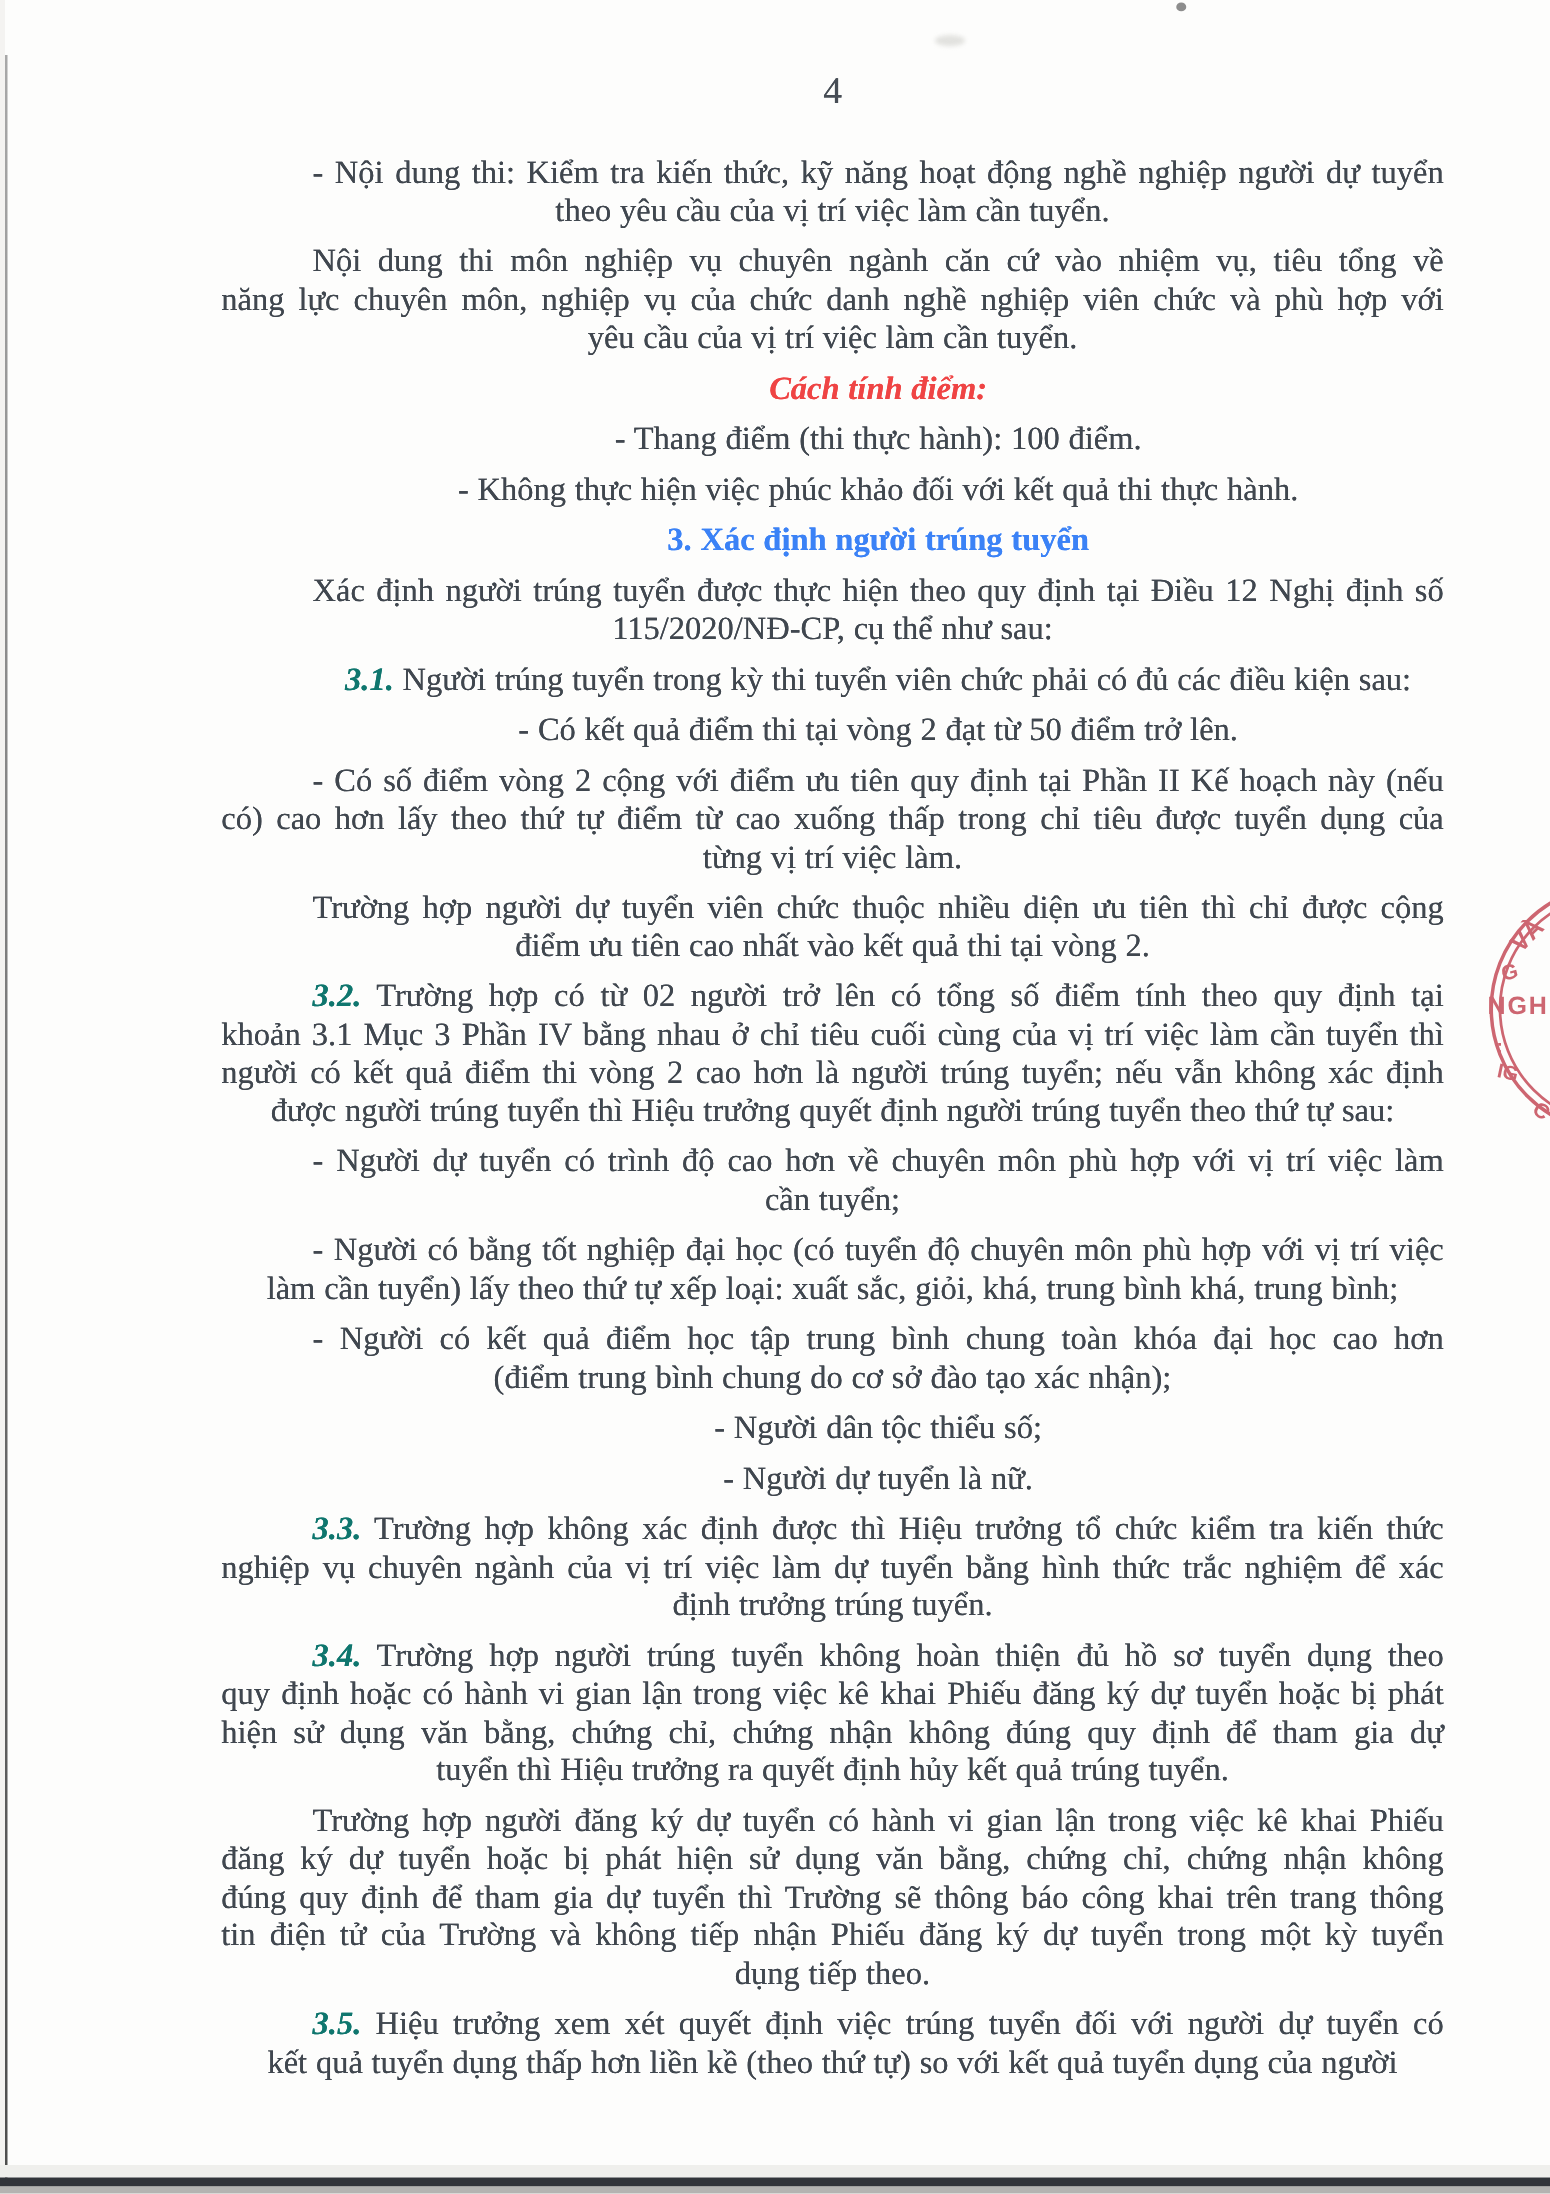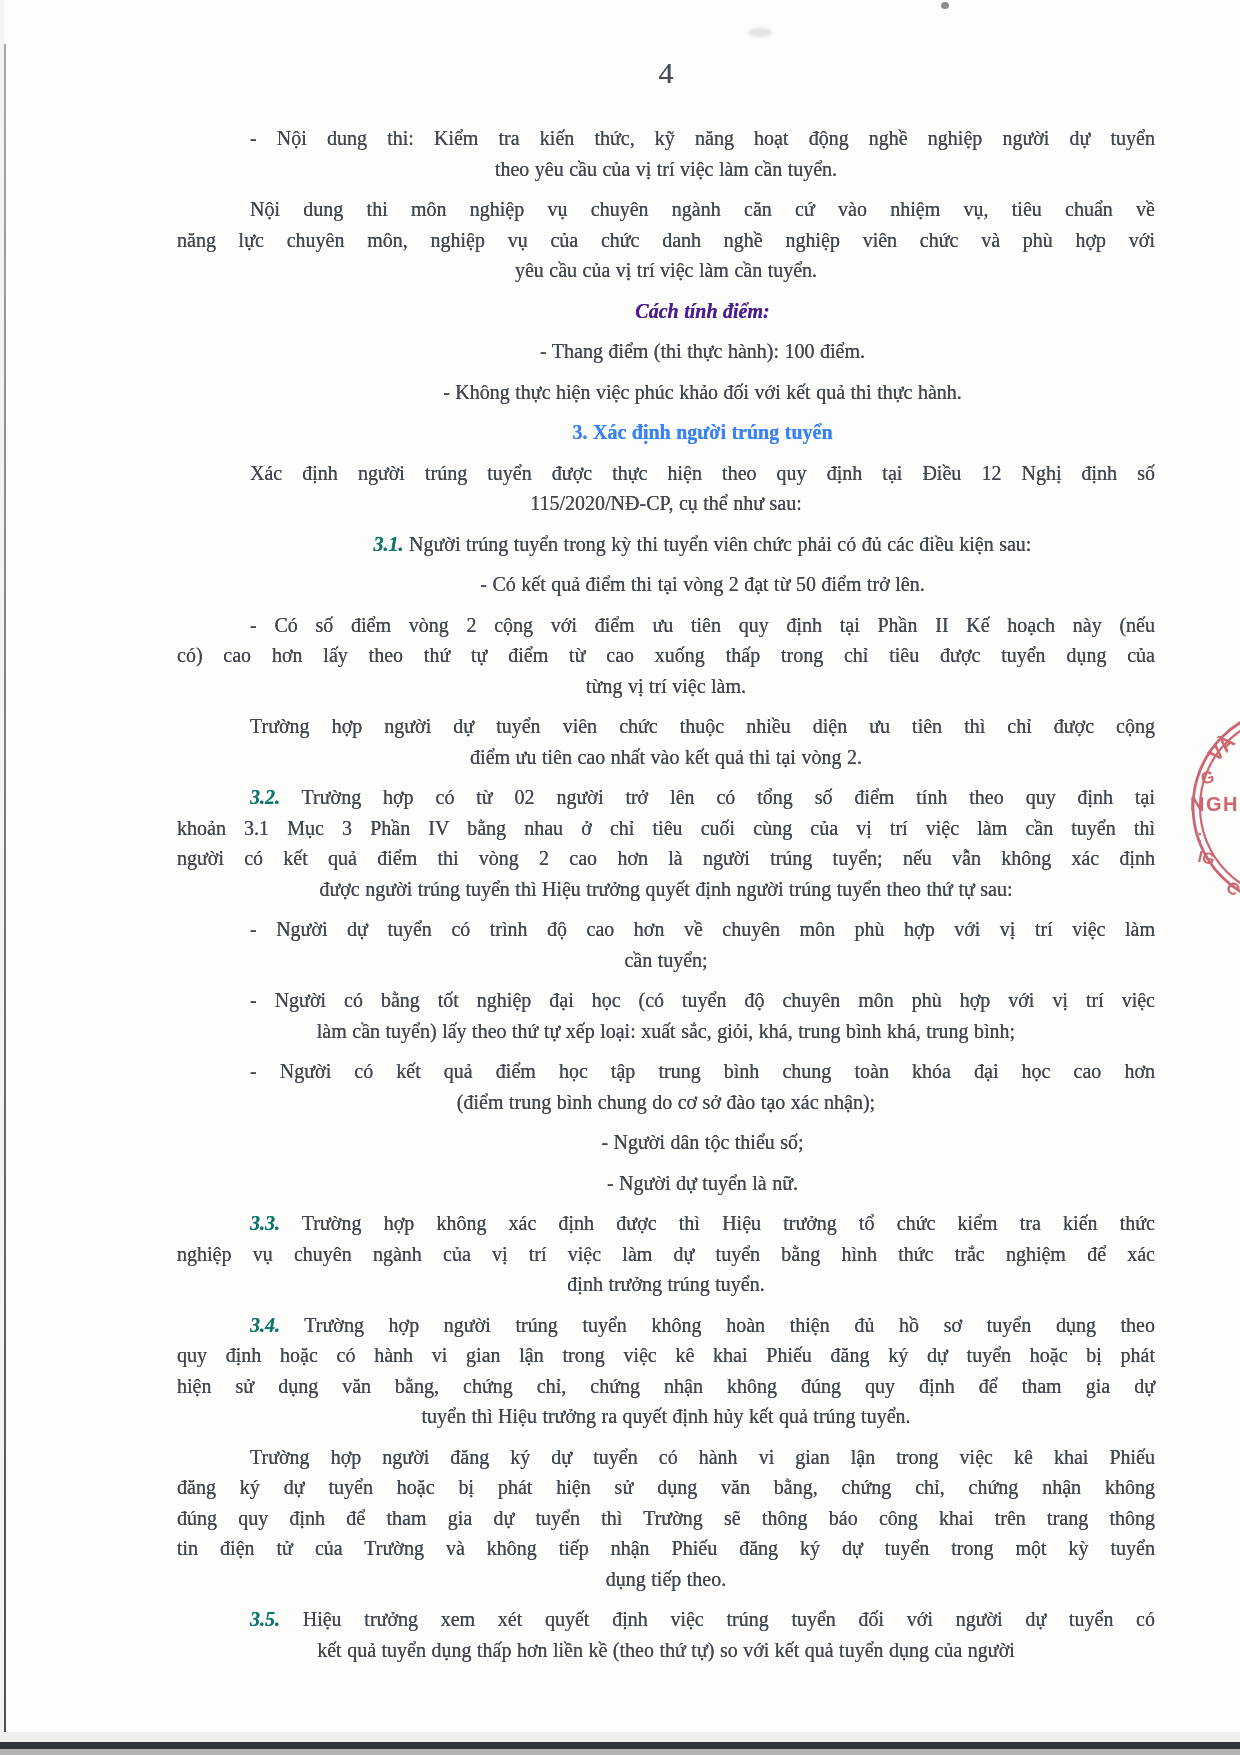--- a/index.html
+++ b/index.html
@@ -23,29 +23,29 @@
     background:#e2e2df;filter:blur(1.5px);}
   .speck-top{position:absolute;left:941px;top:2px;width:8px;height:7px;border-radius:50%;
     background:#8d8d8d;filter:blur(0.6px);}
   
   .textblock{position:absolute;left:177px;top:56px;width:978px;}
   .pagenum{
     text-align:center;font-size:30px;line-height:34px;margin-bottom:33px;color:#474d55;
     text-shadow:0 0 .4px currentColor;
   }
   .para{
-    font-size:20px;line-height:30.5px;margin:0 0 10px 0;
+    font-size:26px;line-height:30.5px;margin:0 0 10px 0;
     text-shadow:0 0 .4px currentColor;
     word-spacing:.5px;
   }
   .ln{text-align:center;white-space:normal;}
   .ln.stretch{text-align:justify;text-align-last:justify;}
   .ln.first{text-indent:73px;}
   .para.bold{font-weight:bold;color:#3b82f6;}
-  .para.bolditalic{font-weight:bold;font-style:italic;color:#4c1d95;}
+  .para.bolditalic{font-weight:bold;font-style:italic;color:#ef4444;}
   .lead{font-weight:bold;font-style:italic;color:#0f766e;}
   
   .stamp{position:absolute;left:1185px;top:702px;width:55px;height:212px;opacity:.88;}
   .stamp text{font-family:"Liberation Sans","DejaVu Sans",sans-serif;font-weight:bold;}
 </style>
 </head>
 <body>
 
 <div class="page">
 
@@ -55,21 +55,21 @@
   <div class="speck-top"></div>
 
   <div class="textblock">
     <div class="pagenum">4</div>
     <div id="doc-paragraphs">
         <div class="para ">
           <div class="ln first stretch">- Nội dung thi: Kiểm tra kiến thức, kỹ năng hoạt động nghề nghiệp người dự tuyển</div>
           <div class="ln">theo yêu cầu của vị trí việc làm cần tuyển.</div>
         </div>
         <div class="para ">
-          <div class="ln first stretch">Nội dung thi môn nghiệp vụ chuyên ngành căn cứ vào nhiệm vụ, tiêu chuẩn về</div>
+          <div class="ln first stretch">Nội dung thi môn nghiệp vụ chuyên ngành căn cứ vào nhiệm vụ, tiêu tổng về</div>
           <div class="ln stretch">năng lực chuyên môn, nghiệp vụ của chức danh nghề nghiệp viên chức và phù hợp với</div>
           <div class="ln">yêu cầu của vị trí việc làm cần tuyển.</div>
         </div>
         <div class="para bolditalic">
           <div class="ln first">Cách tính điểm:</div>
         </div>
         <div class="para ">
           <div class="ln first">- Thang điểm (thi thực hành): 100 điểm.</div>
         </div>
         <div class="para ">

